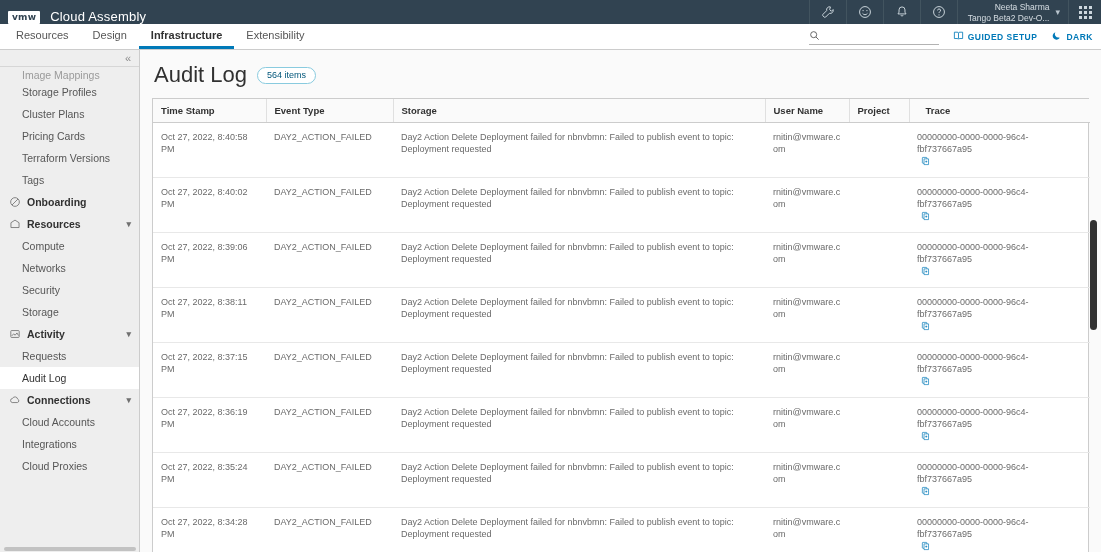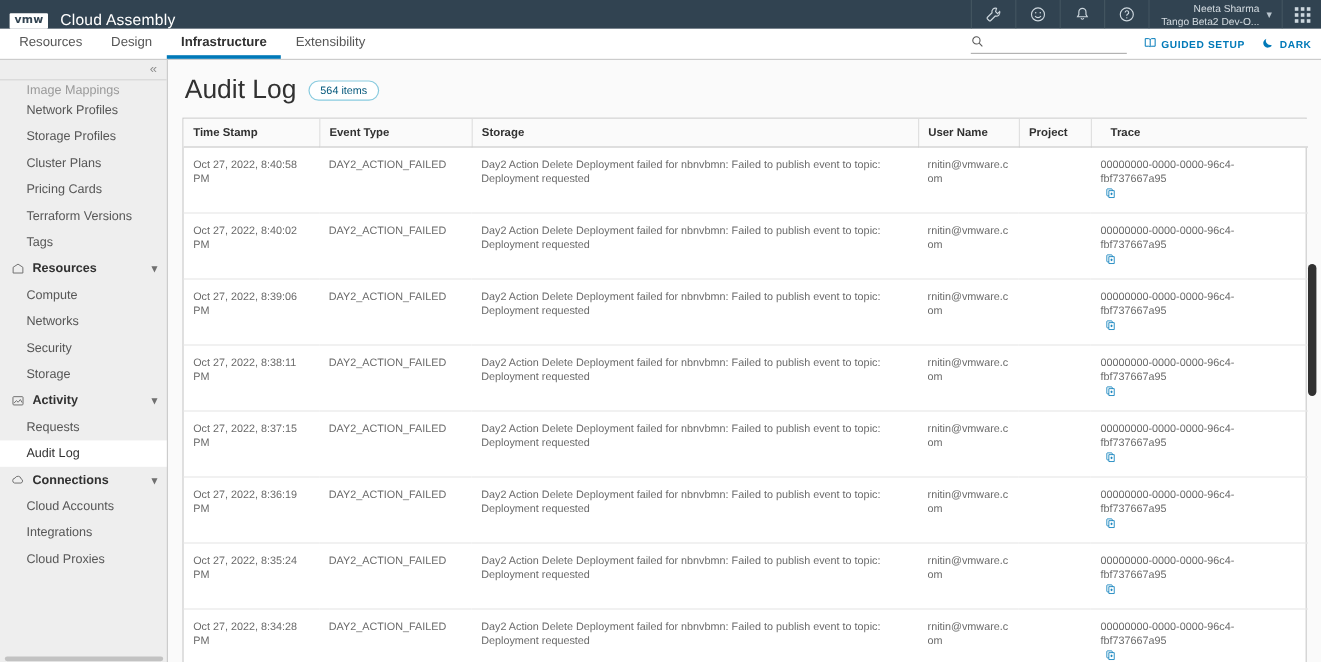--- a/index.html
+++ b/index.html
@@ -395,38 +395,44 @@
     <div class="sidebar-collapse">
       <span>«</span>
     </div>
 
     <div class="nav-list">
 
       <div class="nav-item child cutoff">
         <span>Image Mappings</span>
       </div>
       <div class="nav-item child">
-        <span>Network Profiles</span>
-      </div>
-      <div class="nav-item child">
         <span>Storage Profiles</span>
       </div>
       <div class="nav-item child">
         <span>Cluster Plans</span>
       </div>
       <div class="nav-item child">
         <span>Pricing Cards</span>
       </div>
       <div class="nav-item child">
         <span>Terraform Versions</span>
       </div>
       <div class="nav-item child">
         <span>Tags</span>
       </div>
 
+      <div class="nav-item group">
+        <span class="nav-ico">
+          <svg width="12" height="12" viewBox="0 0 16 16" fill="none" stroke="currentColor" stroke-width="1.1">
+            <circle cx="8" cy="8" r="5.8"></circle>
+              <path d="M4 12L12 4"></path>
+          </svg>
+        </span>
+        <span>Onboarding</span>
+      </div>
 
       <div class="nav-item group">
         <span class="nav-ico">
           <svg width="12" height="12" viewBox="0 0 16 16" fill="none" stroke="currentColor" stroke-width="1.1">
             <path d="M2.6 6.3L8 2.8l5.4 3.5v6.4H2.6z"></path>
           </svg>
         </span>
         <span>Resources</span>
         <span class="nav-chev">▾</span>
       </div>

